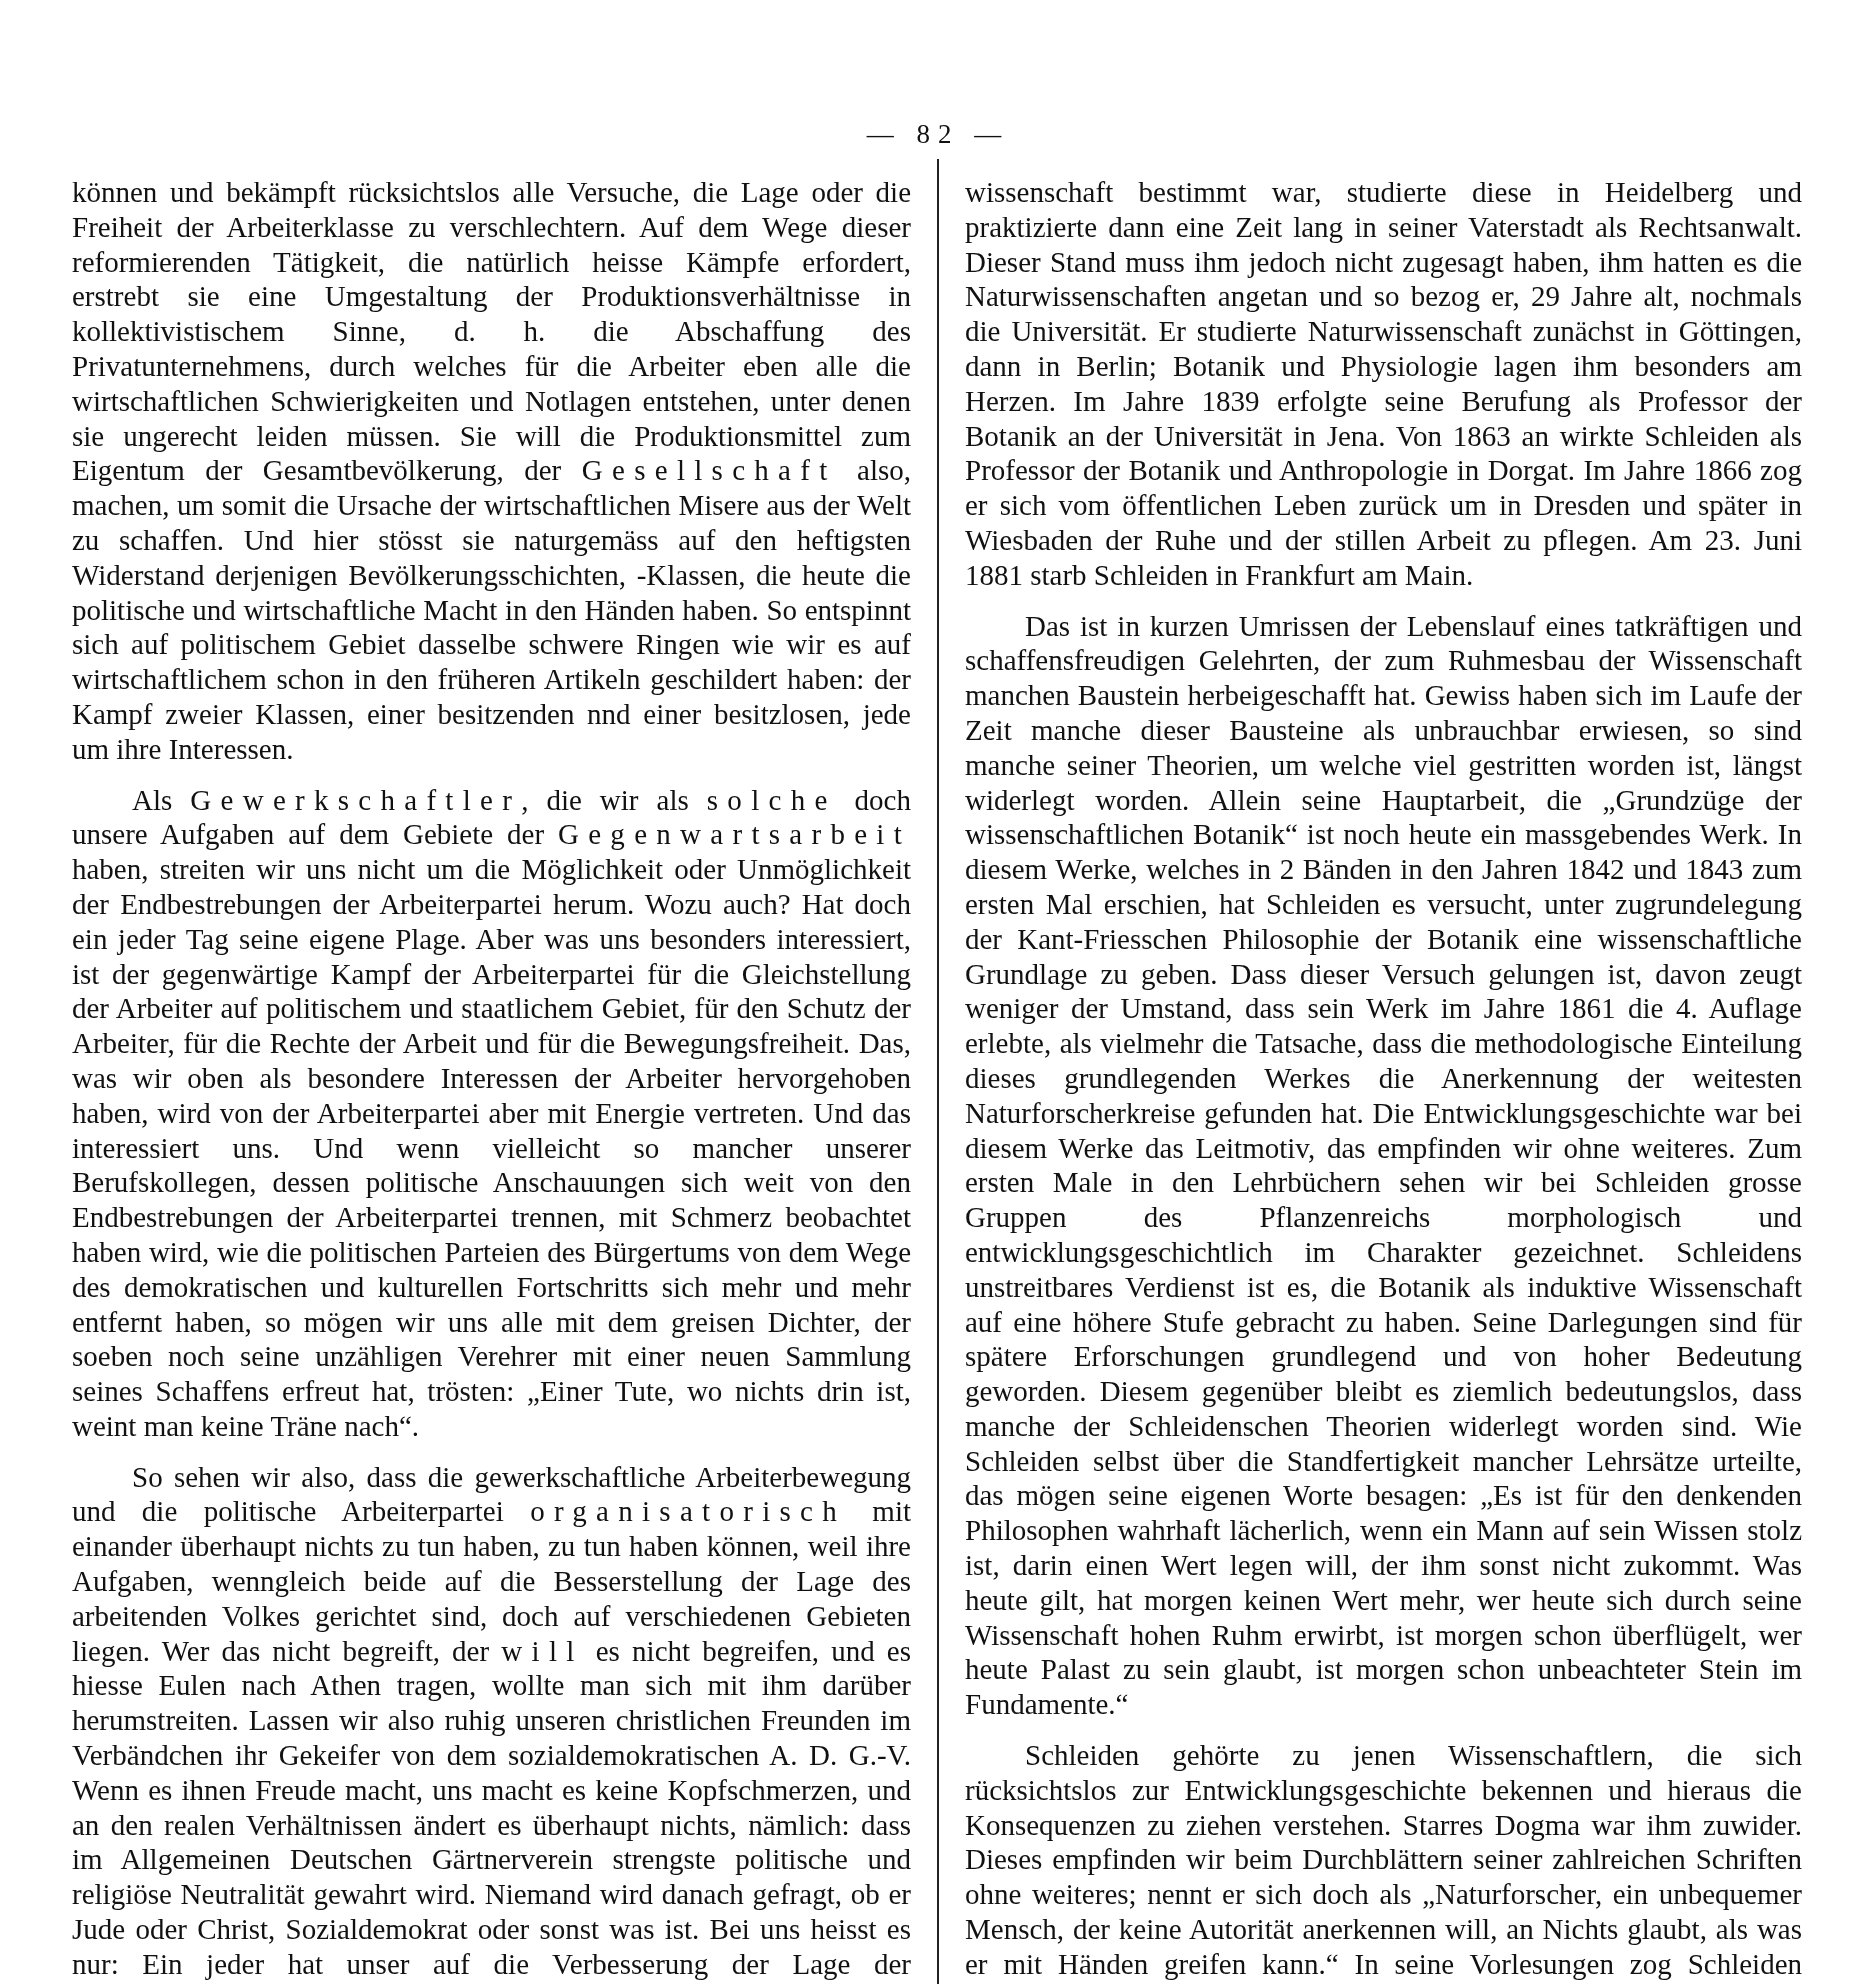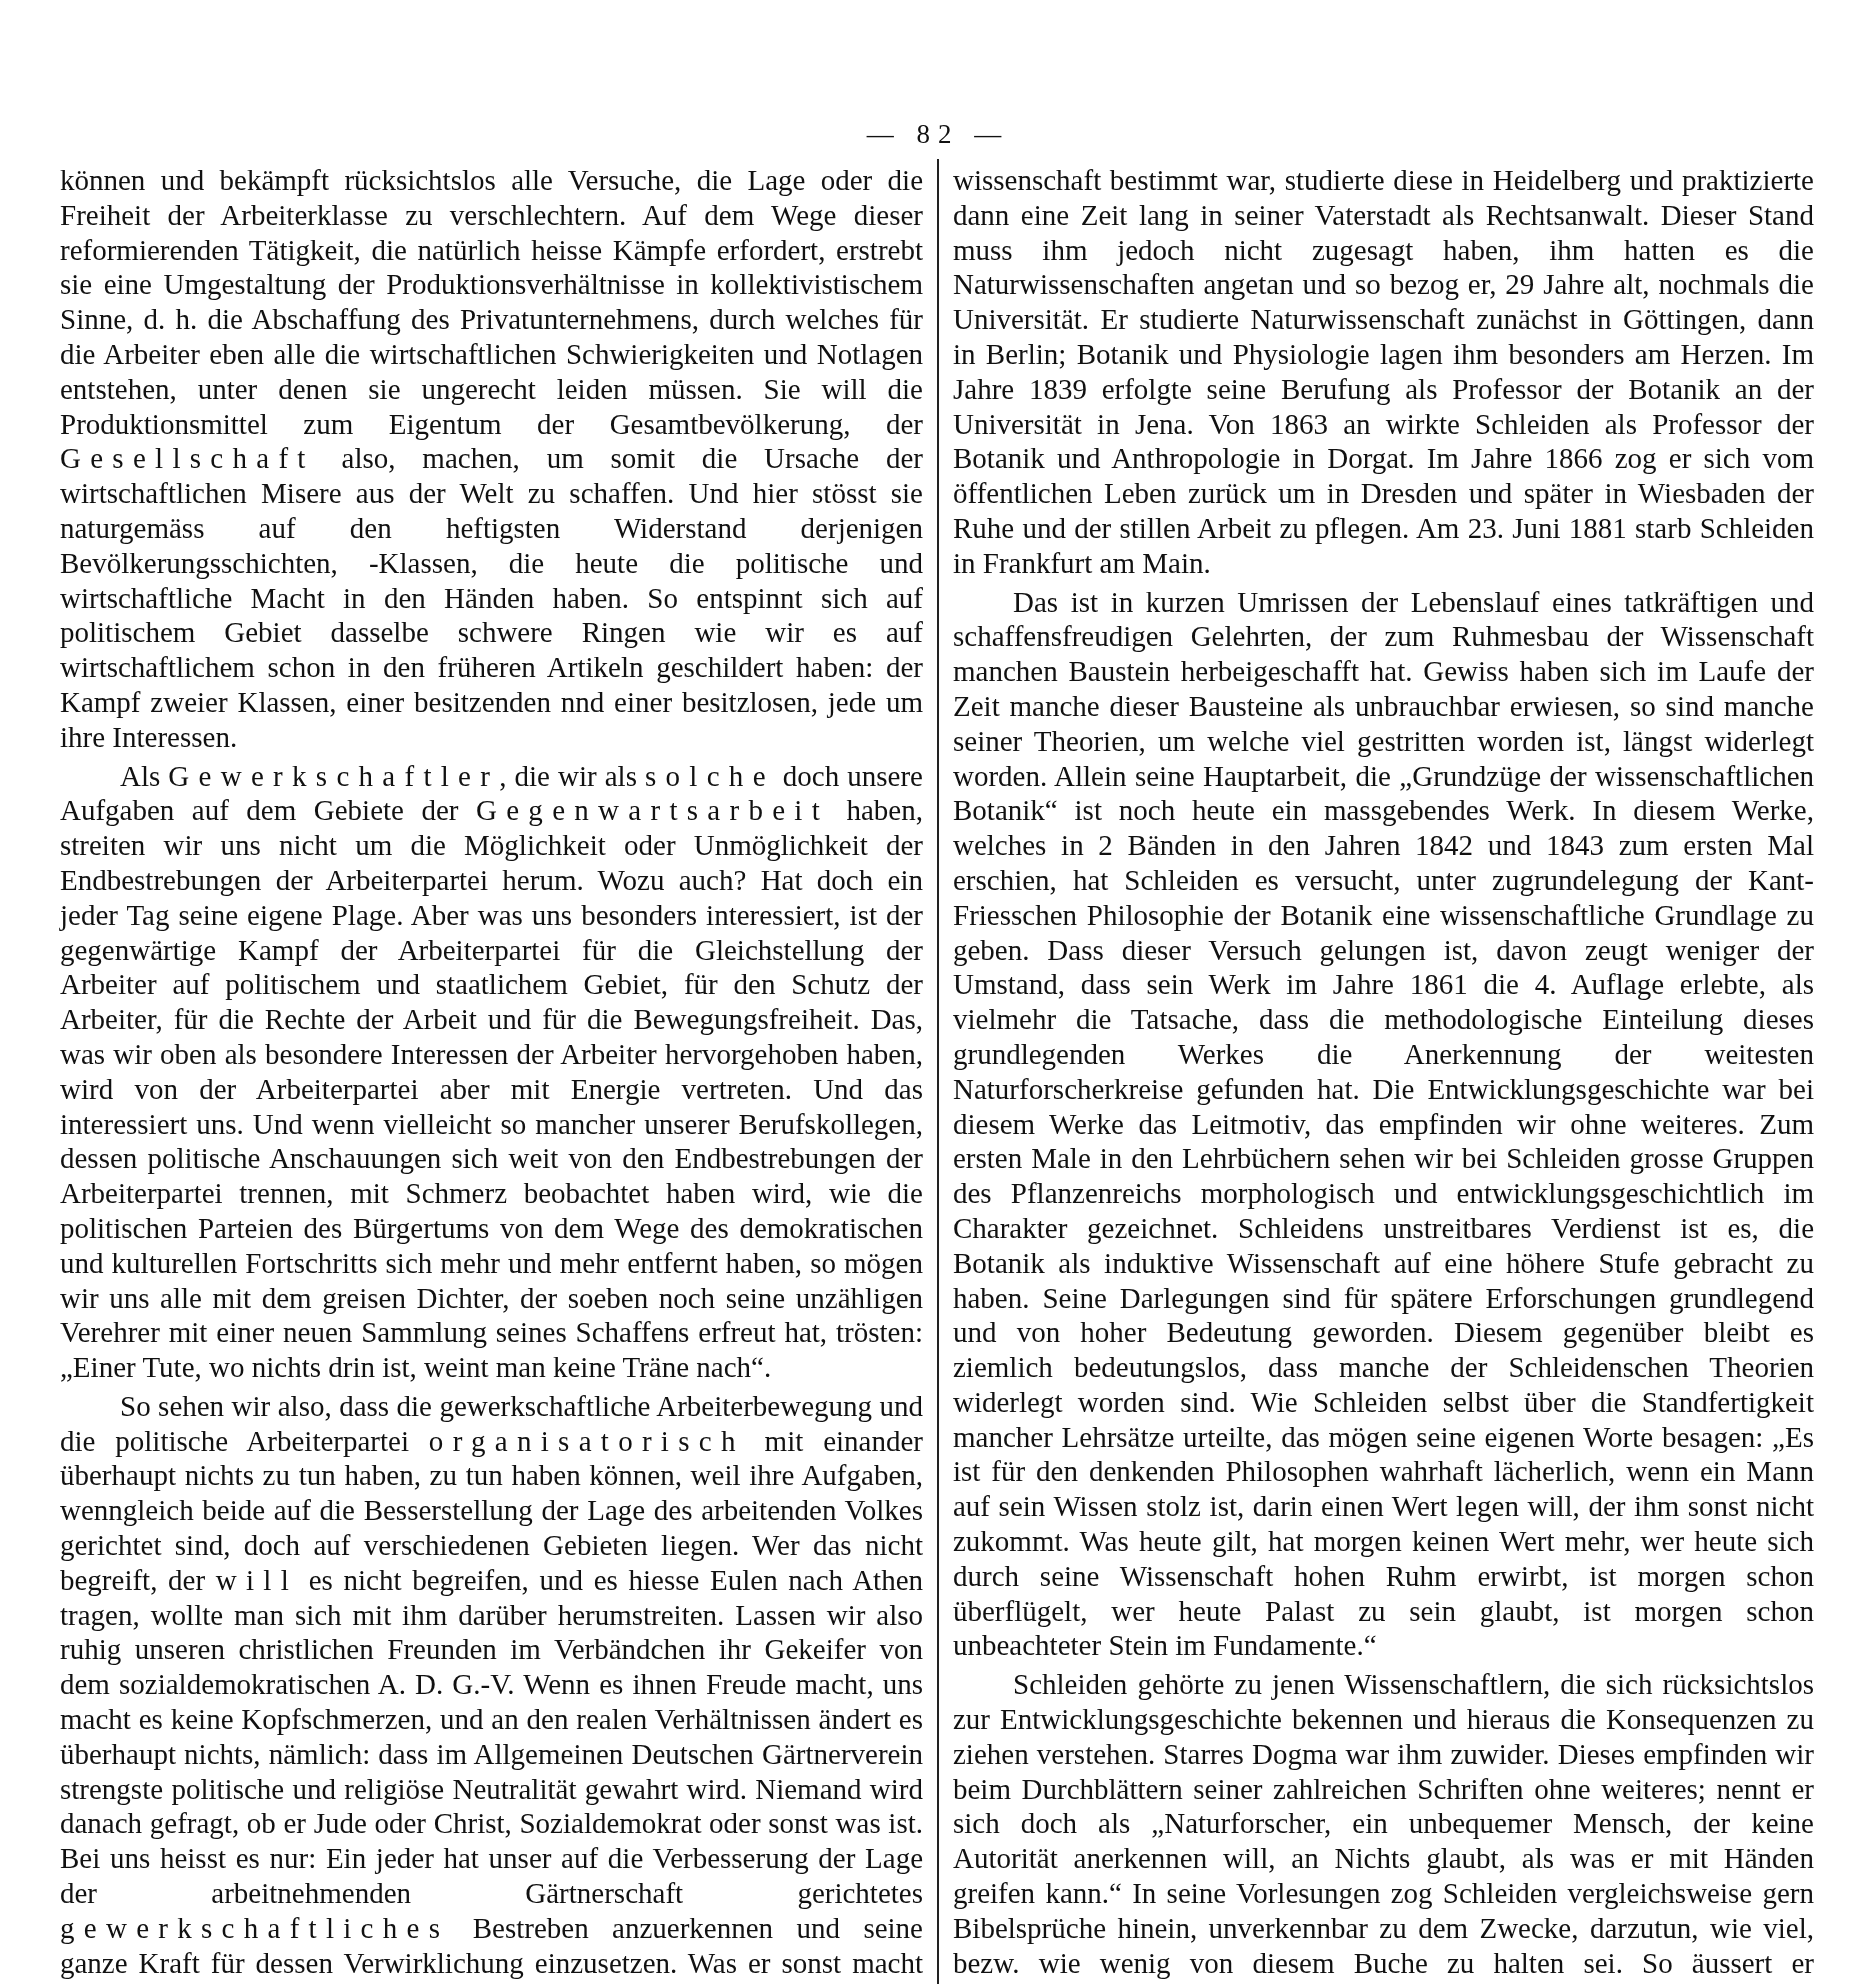--- a/index.html
+++ b/index.html
@@ -5,21 +5,21 @@
   html,body{margin:0;padding:0;background:#fff;}
   body{width:1876px;height:2673px;position:relative;overflow:hidden;color:#111;
        font-family:"Liberation Serif","DejaVu Serif",serif;}
   .page-number{position:absolute;top:77px;left:0;width:100%;text-align:center;
        font-size:27px;letter-spacing:8px;margin-top:42px;}
   .col{position:absolute;top:159px;font-size:29px;line-height:1.2;text-align:justify;
        hyphens:manual;}
   .col-left{left:56px;width:871px;}
   .col-right{left:949px;width:869px;}
   .divider{position:absolute;left:937px;top:159px;width:2px;height:2493px;background:#222;}
-  .col p{margin:4px;text-indent:0;}
+  .col p{margin:16px;text-indent:0;}
   .col p.indent{text-indent:60px;}
   .sp{letter-spacing:0.32em;}
 </style>
 </head>
 <body>
 
 <div class="page-number">— 82 —</div>
 
 <div class="col col-left">
   <div id="left-paras">

